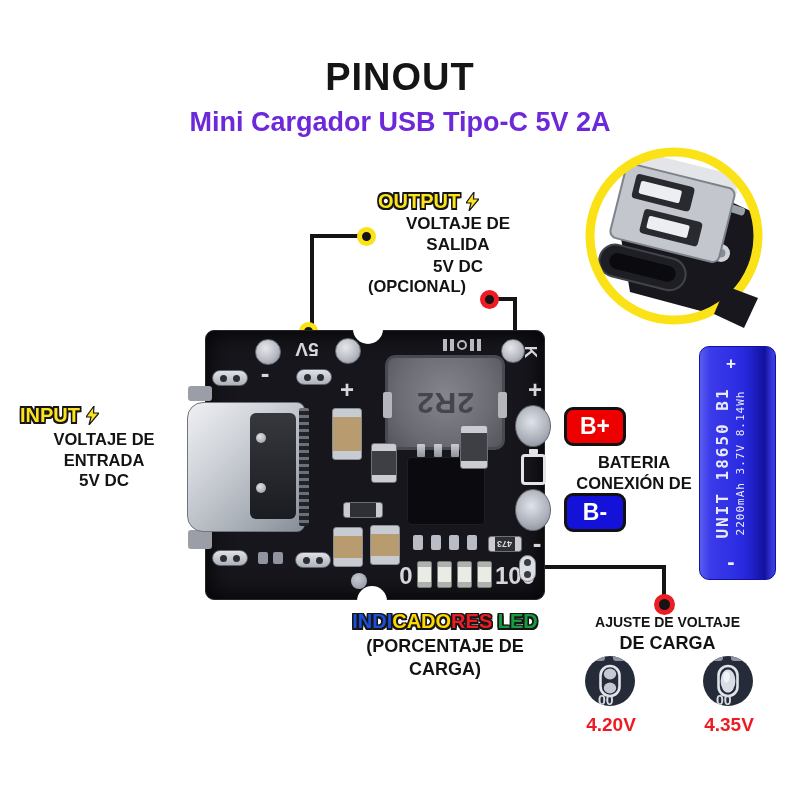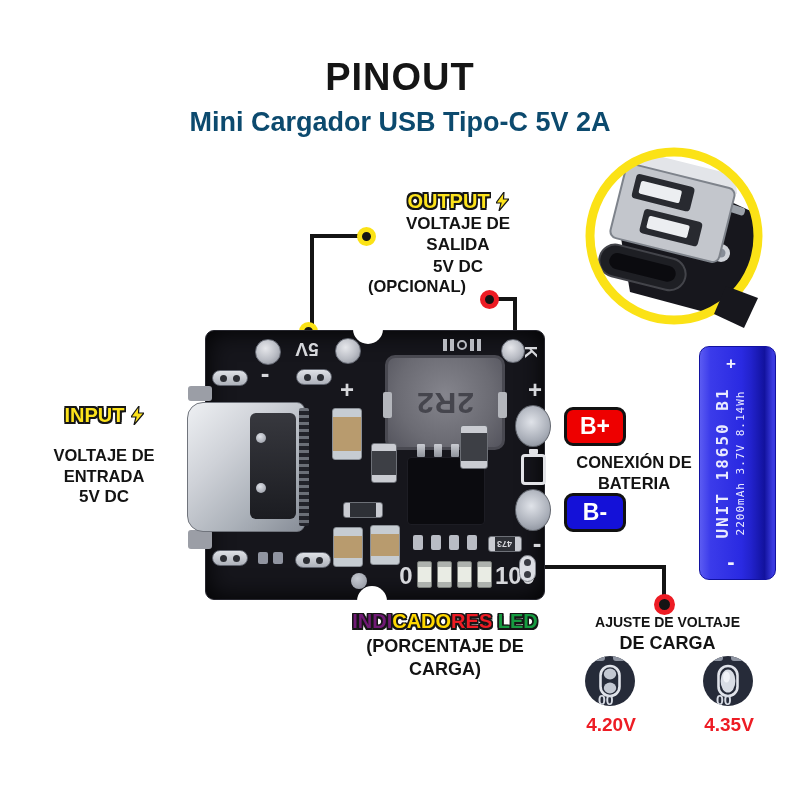--- a/index.html
+++ b/index.html
@@ -1,34 +1,34 @@
 <!DOCTYPE html>
 <html><head>
 <meta charset="utf-8">
 <style>
   html,body{margin:0;padding:0;background:#fff;}
   .stage{position:relative;width:800px;height:800px;background:#ffffff;
          font-family:"Liberation Sans",sans-serif;color:#111;overflow:hidden;}
   .abs{position:absolute;}
   .ctr{text-align:center;}
   .title{left:0;right:0;top:56px;font-size:38px;font-weight:800;letter-spacing:1px;color:#151515;}
-  .subtitle{left:0;right:0;top:107px;font-size:27px;font-weight:800;color:#0c4a6e;}
+  .subtitle{left:0;right:0;top:107px;font-size:27px;font-weight:800;color:#6d28d9;}
 
   
   .oy{color:#fde31c;font-weight:800;
       text-shadow:-1.6px -1.6px 0 #161616,1.6px -1.6px 0 #161616,-1.6px 1.6px 0 #161616,
                    1.6px 1.6px 0 #161616,-1.6px 0 0 #161616,1.6px 0 0 #161616,
                    0 -1.6px 0 #161616,0 1.6px 0 #161616;}
   .seg-line{white-space:pre;font-weight:800;font-size:20px;
       text-shadow:-1.5px -1.5px 0 #161616,1.5px -1.5px 0 #161616,-1.5px 1.5px 0 #161616,
                    1.5px 1.5px 0 #161616,-1.5px 0 0 #161616,1.5px 0 0 #161616,
                    0 -1.5px 0 #161616,0 1.5px 0 #161616;}
 
   .desc{font-weight:800;font-size:17px;color:#131313;line-height:1.25;}
-  .row{display:flex;align-items:center;justify-content:center;gap:6px;}
+  .row{display:flex;align-items:center;gap:6px;}
 
   .line{position:absolute;background:#141414;}
   .dot{position:absolute;border-radius:50%;background:#141414;box-sizing:border-box;}
   .dot.y{border:5px solid #fbe216;}
   .dot.r{border:5px solid #ed1c24;}
 
   .badge{position:absolute;width:62px;height:39px;border:3px solid #111;border-radius:9px;
          display:flex;align-items:center;justify-content:center;color:#fff;
          font-size:23px;font-weight:800;box-sizing:border-box;}
 
@@ -153,28 +153,28 @@
     <div class="desc" style="font-size:16.5px;padding-right:14px;">(OPCIONAL)</div>
   </div>
 
   <div class="abs ctr" style="left:20px;top:404px;width:168px;">
     <div class="row">
       <span class="oy" style="font-size:20px;">INPUT</span>
       <svg width="13" height="19" viewBox="0 0 13 19">
         <polygon points="8,0 0,11 5,11 3,19 13,7 7.5,7" fill="#fde31c" stroke="#161616" stroke-width="1.2"></polygon>
       </svg>
     </div>
-    <div class="desc" style="font-size:16.5px;margin-top:18px;">VOLTAJE DE ENTRADA</div>
+    <div class="desc" style="font-size:16.5px;margin-top:2px;">VOLTAJE DE ENTRADA</div>
     <div class="desc">5V DC</div>
   </div>
 
   <div class="badge" style="left:564px;top:407px;background:#ee0000;">B+</div>
   <div class="abs ctr" style="left:568px;top:452px;width:132px;">
+    <div class="desc" style="font-size:16.5px;">BATERIA</div>
     <div class="desc" style="font-size:16.5px;">CONEXIÓN DE</div>
-    <div class="desc" style="font-size:16.5px;">BATERIA</div>
   </div>
   <div class="badge" style="left:564px;top:493px;background:#1411d8;">B-</div>
 
   <div class="line" style="left:310px;top:234px;width:58px;height:4px;"></div>
   <div class="line" style="left:310px;top:234px;width:4px;height:99px;"></div>
   <div class="line" style="left:489px;top:297px;width:28px;height:4px;"></div>
   <div class="line" style="left:513px;top:297px;width:4px;height:44px;"></div>
   <div class="line" style="left:533px;top:565px;width:133px;height:4px;"></div>
   <div class="line" style="left:662px;top:565px;width:4px;height:40px;"></div>
 
@@ -273,21 +273,21 @@
   <div class="battery">
     <div class="bplus">+</div>
     <div class="vtext">
       <div class="vt1">UNIT 18650 B1</div>
       <div class="vt2">2200mAh 3.7V 8.14Wh</div>
     </div>
     <div class="bminus">-</div>
   </div>
 
   <div class="abs ctr" style="left:330px;top:610px;width:230px;">
-    <div class="seg-line"><span style="color: #701a75;">INDI</span><span style="color: rgb(255, 216, 0);">CADO</span><span style="color: rgb(237, 28, 36);">RES</span><span style="color: rgb(17, 17, 17);"> </span><span style="color: rgb(22, 155, 64);">LED</span></div>
+    <div class="seg-line"><span style="color: #1d4ed8;">INDI</span><span style="color: rgb(255, 216, 0);">CADO</span><span style="color: rgb(237, 28, 36);">RES</span><span style="color: rgb(17, 17, 17);"> </span><span style="color: rgb(22, 155, 64);">LED</span></div>
     <div class="desc" style="font-size:18px;margin-top:2px;">(PORCENTAJE DE CARGA)</div>
   </div>
 
   <div class="abs ctr" style="left:575px;top:614px;width:185px;">
     <div class="desc" style="font-size:14px;">AJUSTE DE VOLTAJE</div>
     <div class="desc" style="font-size:18px;">DE CARGA</div>
   </div>
 
   <svg class="abs" style="left:584px;top:655px;" width="52" height="52" viewBox="0 0 52 52">
     <defs>

